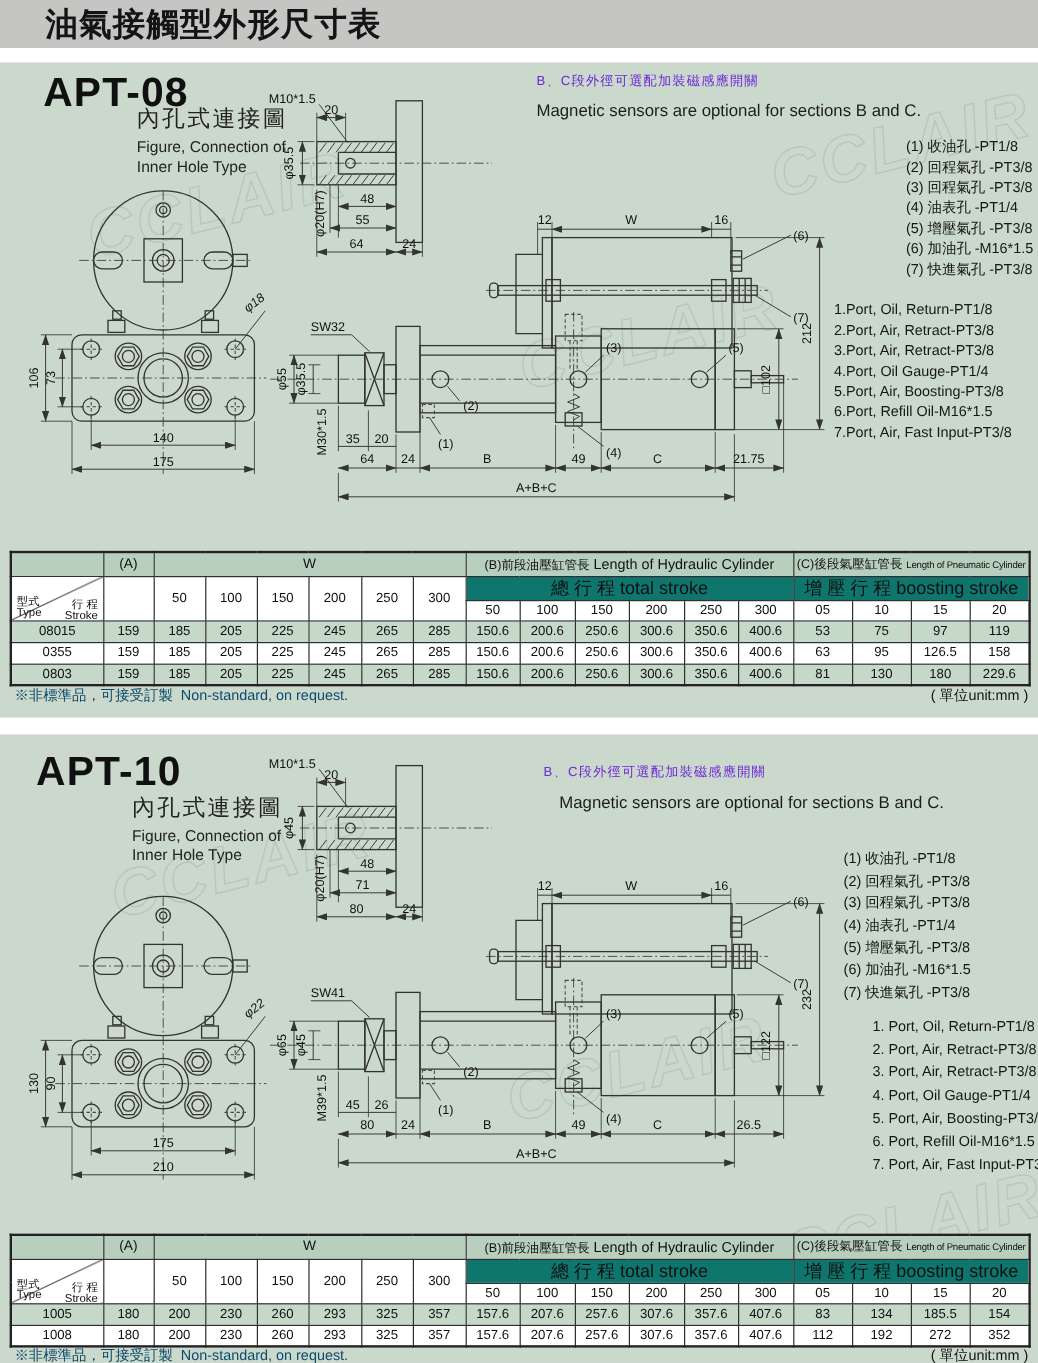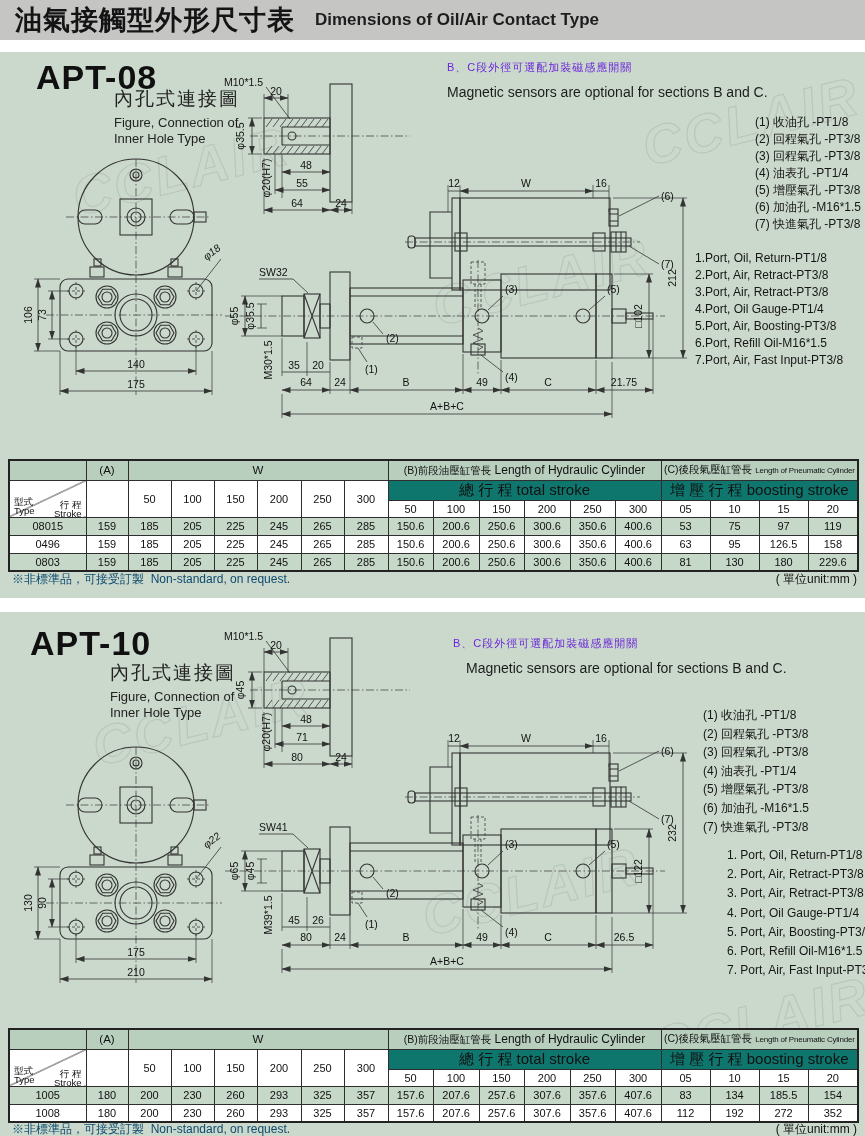--- a/index.html
+++ b/index.html
@@ -1,19 +1,19 @@
 <!DOCTYPE html>
 <html><head>
 <meta charset="utf-8">
 <style>
 *{margin:0;padding:0;box-sizing:border-box}
 html,body{width:865px}
 body{font-family:"Liberation Sans",sans-serif;background:#fff}
 .page{position:relative;width:865px;height:1136px;background:#fff;overflow:hidden}
-.hdr{position:absolute;left:0;top:0;width:865px;height:40px;background:#c5c6c4;display:flex;align-items:center;gap:20px;padding-left:15px}
+.hdr{position:absolute;left:0;top:0;width:865px;height:40px;background:#c5c6c4;display:flex;align-items:center;gap:36px;padding-left:38px}
 .hdr .cn{font-size:27px;font-weight:bold;color:#141414;letter-spacing:1px}
 .hdr .en{font-size:17px;font-weight:bold;color:#1d1d1d}
 .panel{position:absolute;left:0;width:865px;background:#cbd9cc}
 .p1{top:52px;height:546px}
 .p2{top:612px;height:524px}
 .model-title{position:absolute;font-size:34px;font-weight:bold;color:#101010;letter-spacing:1px}
 .figlabel{position:absolute;color:#222}
 .figlabel .cnl{font-size:19px;letter-spacing:2px;margin-bottom:3px}
 .figlabel .enl{font-size:13px;line-height:16px}
 .sensor-cn{position:absolute;font-size:11px;color:#6d28d9;letter-spacing:1px}
@@ -60,21 +60,20 @@
 
   <div class="wm" style="left:70px;top:140px">CCLAIR</div>
   <div class="wm" style="left:430px;top:250px">CCLAIR</div>
   <div class="wm" style="left:640px;top:90px">CCLAIR</div>
   <div class="wm" style="left:90px;top:690px">CCLAIR</div>
   <div class="wm" style="left:420px;top:860px">CCLAIR</div>
   <div class="wm" style="left:650px;top:990px">CCLAIR</div>
 
   <div class="hdr">
     <span class="cn">油氣接觸型外形尺寸表</span>
-    <span class="en">Dimensions of Oil/Air Contact Type</span>
   </div>
 
   <div class="model-title" style="left:36px;top:58px">APT-08</div>
 
   <div class="figlabel" style="left:114px;top:86px">
     <div class="cnl">內孔式連接圖</div>
     <div class="enl">Figure, Connection of</div>
     <div class="enl">Inner Hole Type</div>
   </div>
 
@@ -354,21 +353,21 @@
           <td>250.6</td>
           <td>300.6</td>
           <td>350.6</td>
           <td>400.6</td>
           <td>53</td>
           <td>75</td>
           <td>97</td>
           <td>119</td>
         </tr>
         <tr>
-          <td>0496</td>
+          <td>0355</td>
           <td>159</td>
           <td>185</td>
           <td>205</td>
           <td>225</td>
           <td>245</td>
           <td>265</td>
           <td>285</td>
           <td>150.6</td>
           <td>200.6</td>
           <td>250.6</td>

